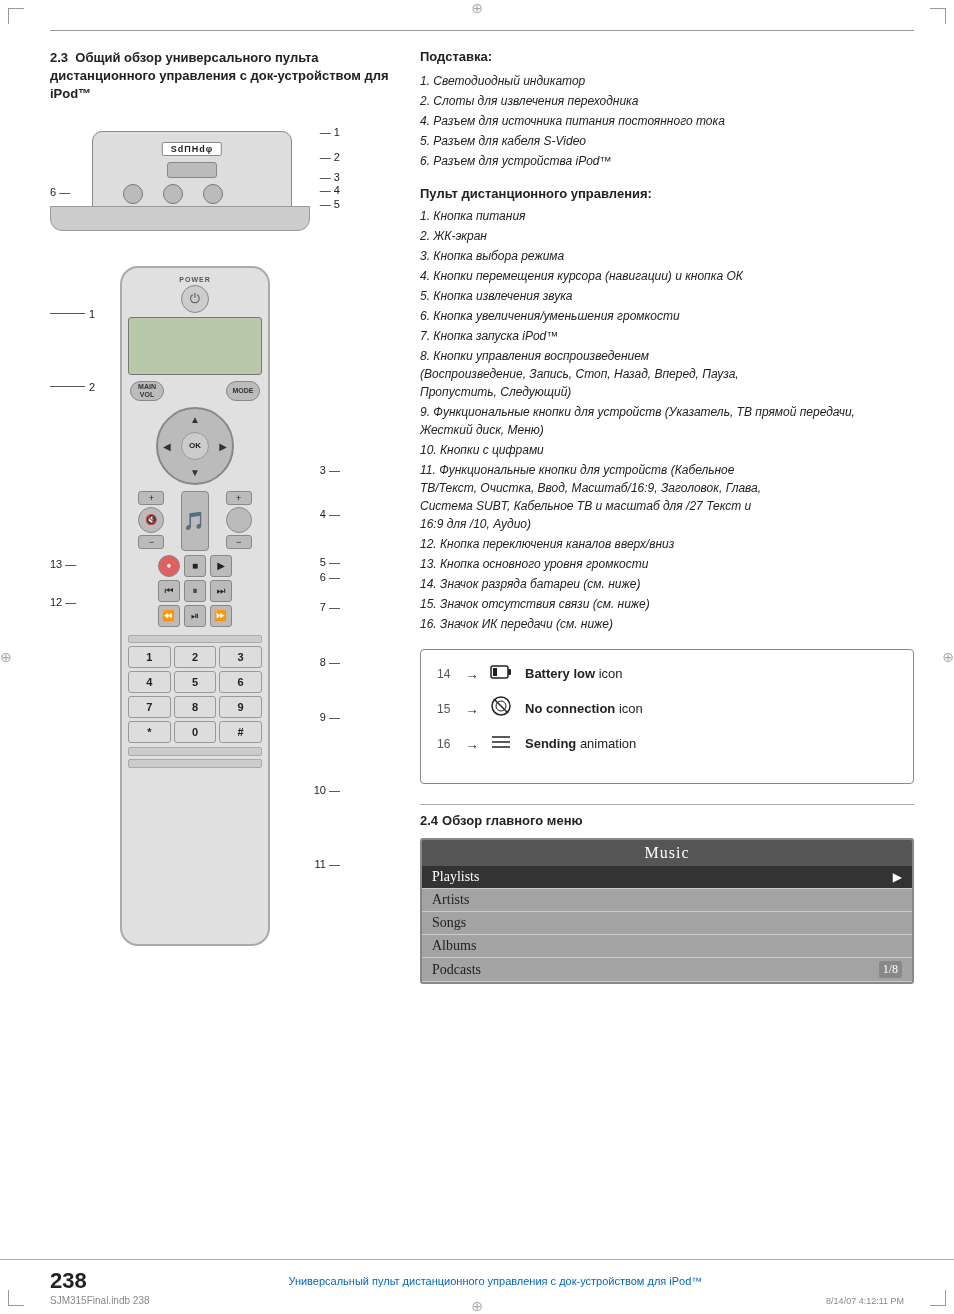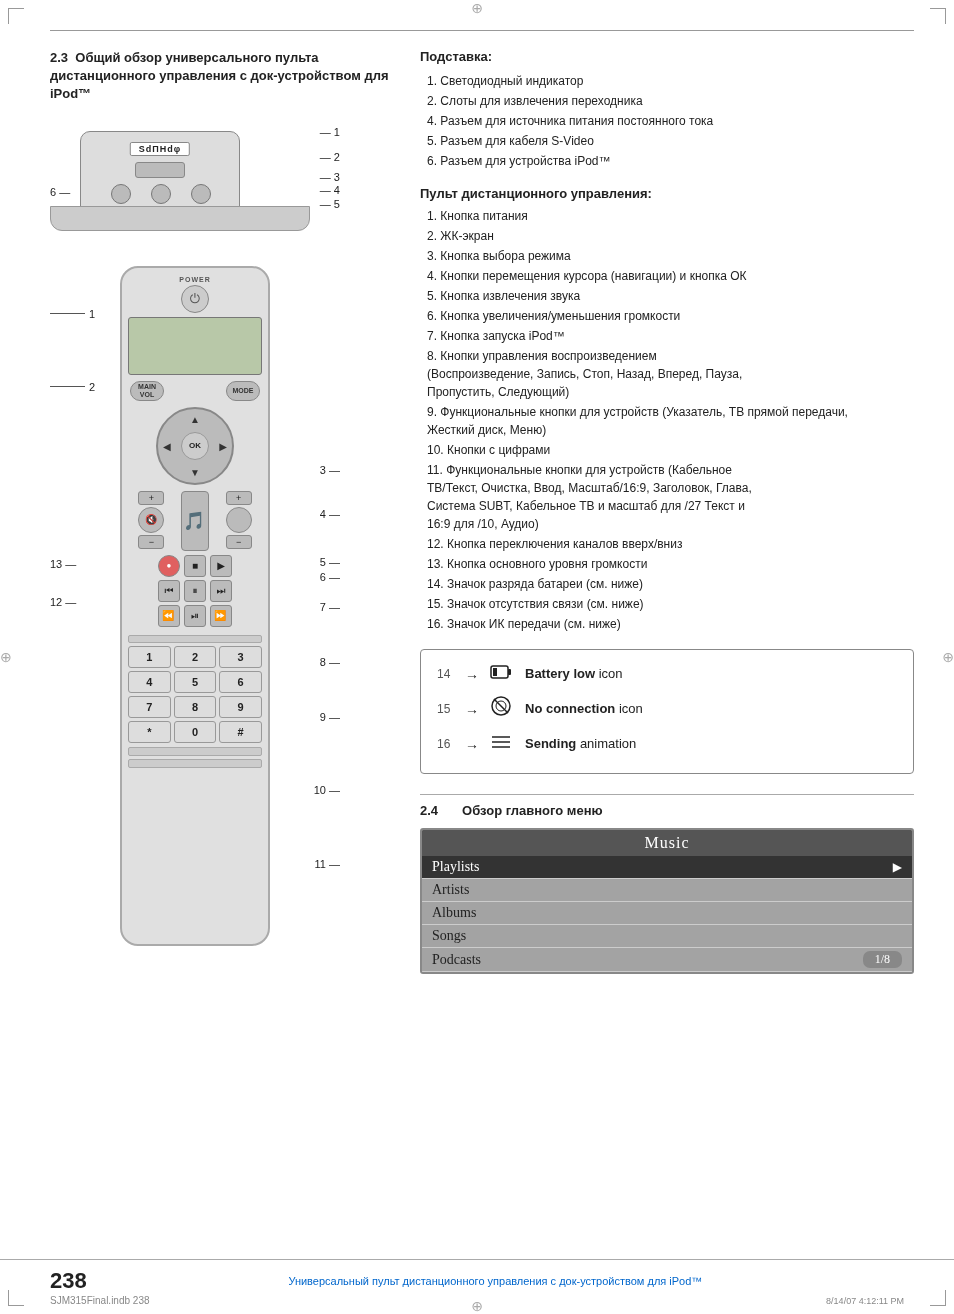--- a/index.html
+++ b/index.html
@@ -58,21 +58,22 @@
     .right-section-title {
       font-weight: bold;
       font-size: 13px;
       margin-bottom: 8px;
       margin-top: 0;
     }
 
     .numbered-list {
       list-style: none;
       padding: 0;
-      margin: 0 0 16px 7px;
+      margin: 0 0 16px 0;
+      font-style: italic;
     }
 
     .numbered-list li {
       font-size: 12px;
       line-height: 1.5;
       margin-bottom: 2px;
       padding-left: 0;
     }
 
     .numbered-list li::before {
@@ -97,21 +98,21 @@
       background: #fff;
       width: 100%;
     }
 
     .icon-row {
       display: flex;
       align-items: center;
       margin-bottom: 10px;
       gap: 8px;
     }
-    .icon-row:last-child { margin-bottom: 6px; }
+    .icon-row:last-child { margin-bottom: 16px; }
 
     .icon-num {
       font-size: 12px;
       color: #555;
       min-width: 20px;
     }
 
     .icon-arrow {
       font-size: 14px;
       color: #222;
@@ -170,22 +171,22 @@
     }
 
     .menu-item-arrow {
       font-size: 12px;
     }
 
     .menu-page-num {
       font-size: 12px;
       background: #888;
       color: #fff;
-      padding: 1px 12px;
-      border-radius: 7px;
+      padding: 1px 4px;
+      border-radius: 2px;
     }
 
     
     .page-footer {
       position: absolute;
       bottom: 20px;
       left: 0;
       right: 0;
       display: flex;
       justify-content: space-between;
@@ -289,21 +290,21 @@
 
     <div class="left-col">
 
       <div class="section-title">
         <span>2.3</span>&nbsp;
         <span>Общий обзор универсального пульта дистанционного управления с док-устройством для iPod™</span>
       </div>
 
       <div style="position:relative; width:290px; height:140px; margin-bottom: 10px;">
 
-        <div style="position:absolute; left:30px; top:15px; width:160px; height:80px; background:#ddd; border-radius:10px 10px 4px 4px; border:1.5px solid #888;">
+        <div style="position:absolute; left:42px; top:15px; width:200px; height:80px; background:#ddd; border-radius:10px 10px 4px 4px; border:1.5px solid #888;">
 
           <div style="position:absolute; top:10px; left:50%; transform:translateX(-50%); background:#fff; border:1px solid #888; border-radius:2px; font-size:9px; padding:1px 8px; font-weight:bold; letter-spacing:1px; white-space:nowrap;">SdΠΗdφ</div>
 
           <div style="position:absolute; top:30px; left:50%; transform:translateX(-50%); width:50px; height:16px; background:#bbb; border-radius:3px; border:1px solid #888;"></div>
 
           <div style="position:absolute; top:52px; left:30px; width:20px; height:20px; background:#bbb; border-radius:50%; border:1.5px solid #777;"></div>
           <div style="position:absolute; top:52px; left:70px; width:20px; height:20px; background:#bbb; border-radius:50%; border:1.5px solid #777;"></div>
           <div style="position:absolute; top:52px; left:110px; width:20px; height:20px; background:#bbb; border-radius:50%; border:1.5px solid #777;"></div>
         </div>
 
@@ -506,40 +507,40 @@
               <line x1="2" y1="8" x2="20" y2="8" stroke="#222" stroke-width="1.5"></line>
               <line x1="2" y1="13" x2="20" y2="13" stroke="#222" stroke-width="1.5"></line>
             </svg>
           </span>
           <span class="icon-desc"><strong>Sending</strong> animation</span>
         </div>
 
       </div>
 
       <div style="border-top:1px solid #aaa; padding-top:8px; margin-top:4px;">
-        <div style="display:flex; align-items:baseline; gap:24px; margin-bottom:10px;">
+        <div style="display:flex; align-items:baseline; gap:4px; margin-bottom:10px;">
           <span style="font-weight:bold; font-size:13px;">2.4</span>
           <span style="font-weight:bold; font-size:13px;">Обзор главного меню</span>
         </div>
 
         <div class="menu-screen">
           <div class="menu-title-bar">Music</div>
 
           <div class="menu-item selected">
             <span>Playlists</span>
             <span class="menu-item-arrow">▶</span>
           </div>
           <div class="menu-item">
             <span>Artists</span>
           </div>
           <div class="menu-item">
+            <span>Songs</span>
+          </div>
+          <div class="menu-item">
             <span>Albums</span>
-          </div>
-          <div class="menu-item">
-            <span>Songs</span>
           </div>
           <div class="menu-item">
             <span>Podcasts</span>
             <span class="menu-page-num">1/8</span>
           </div>
         </div>
 
       </div>
 
     </div>

